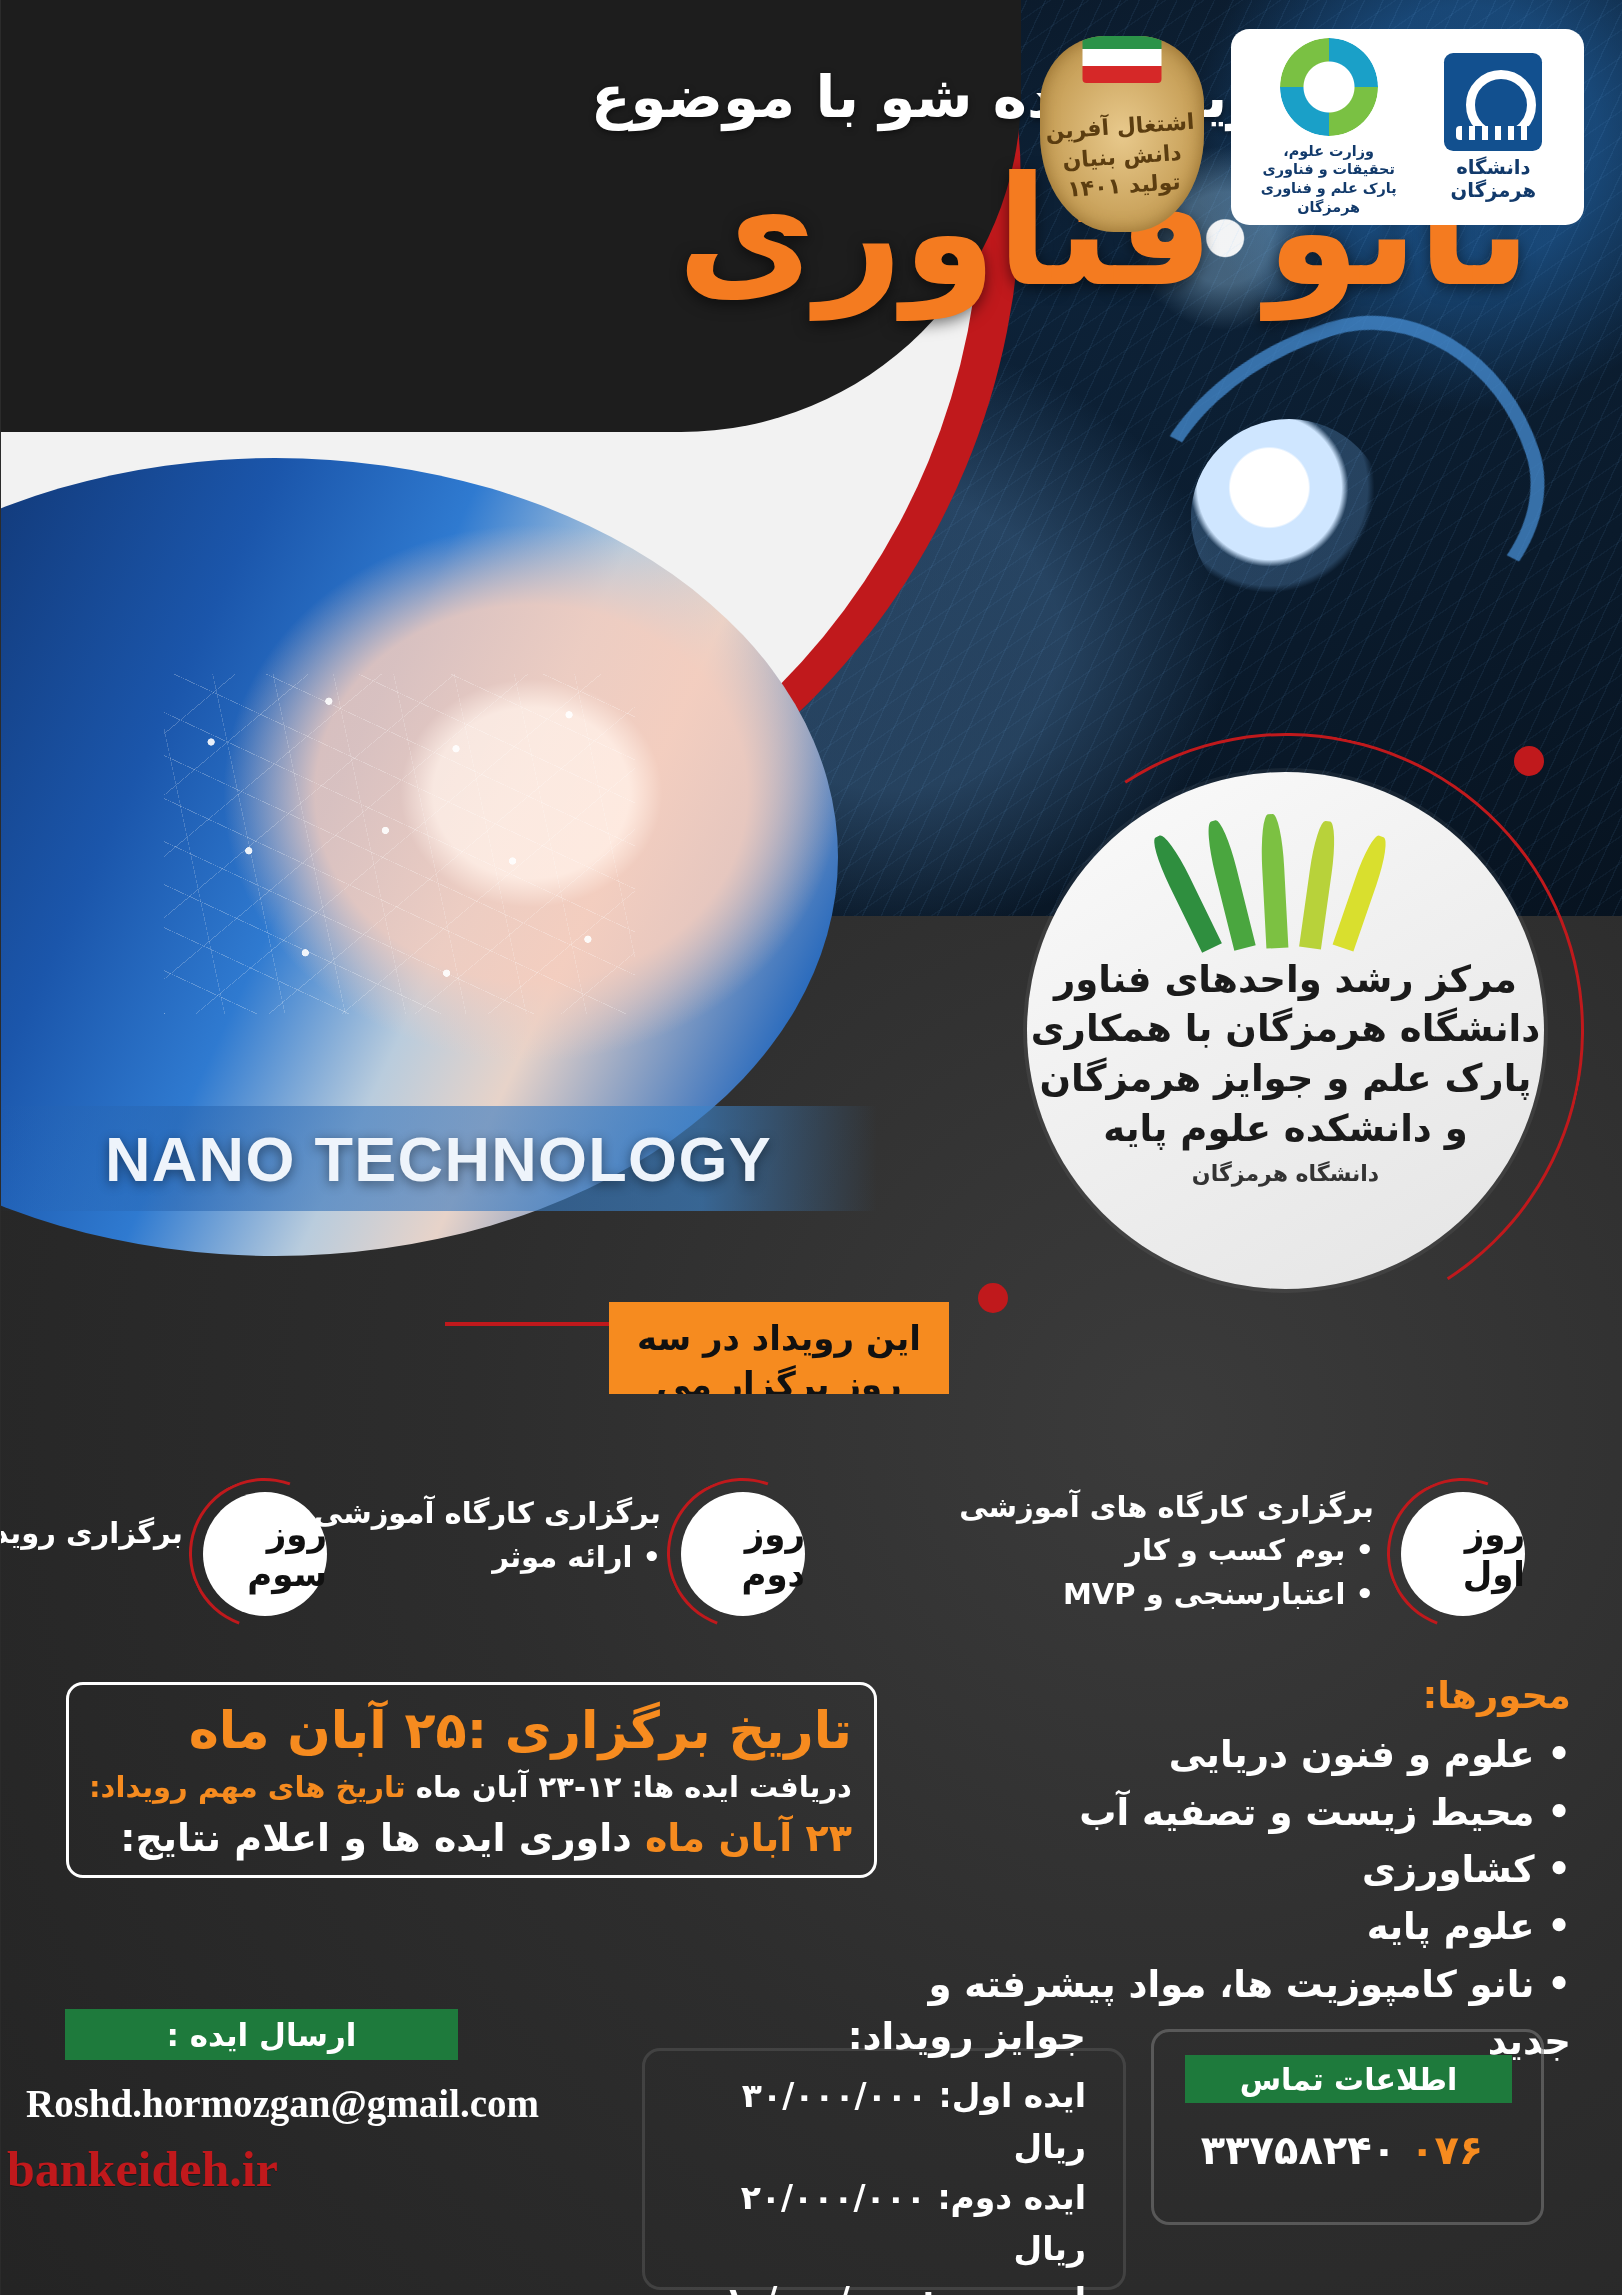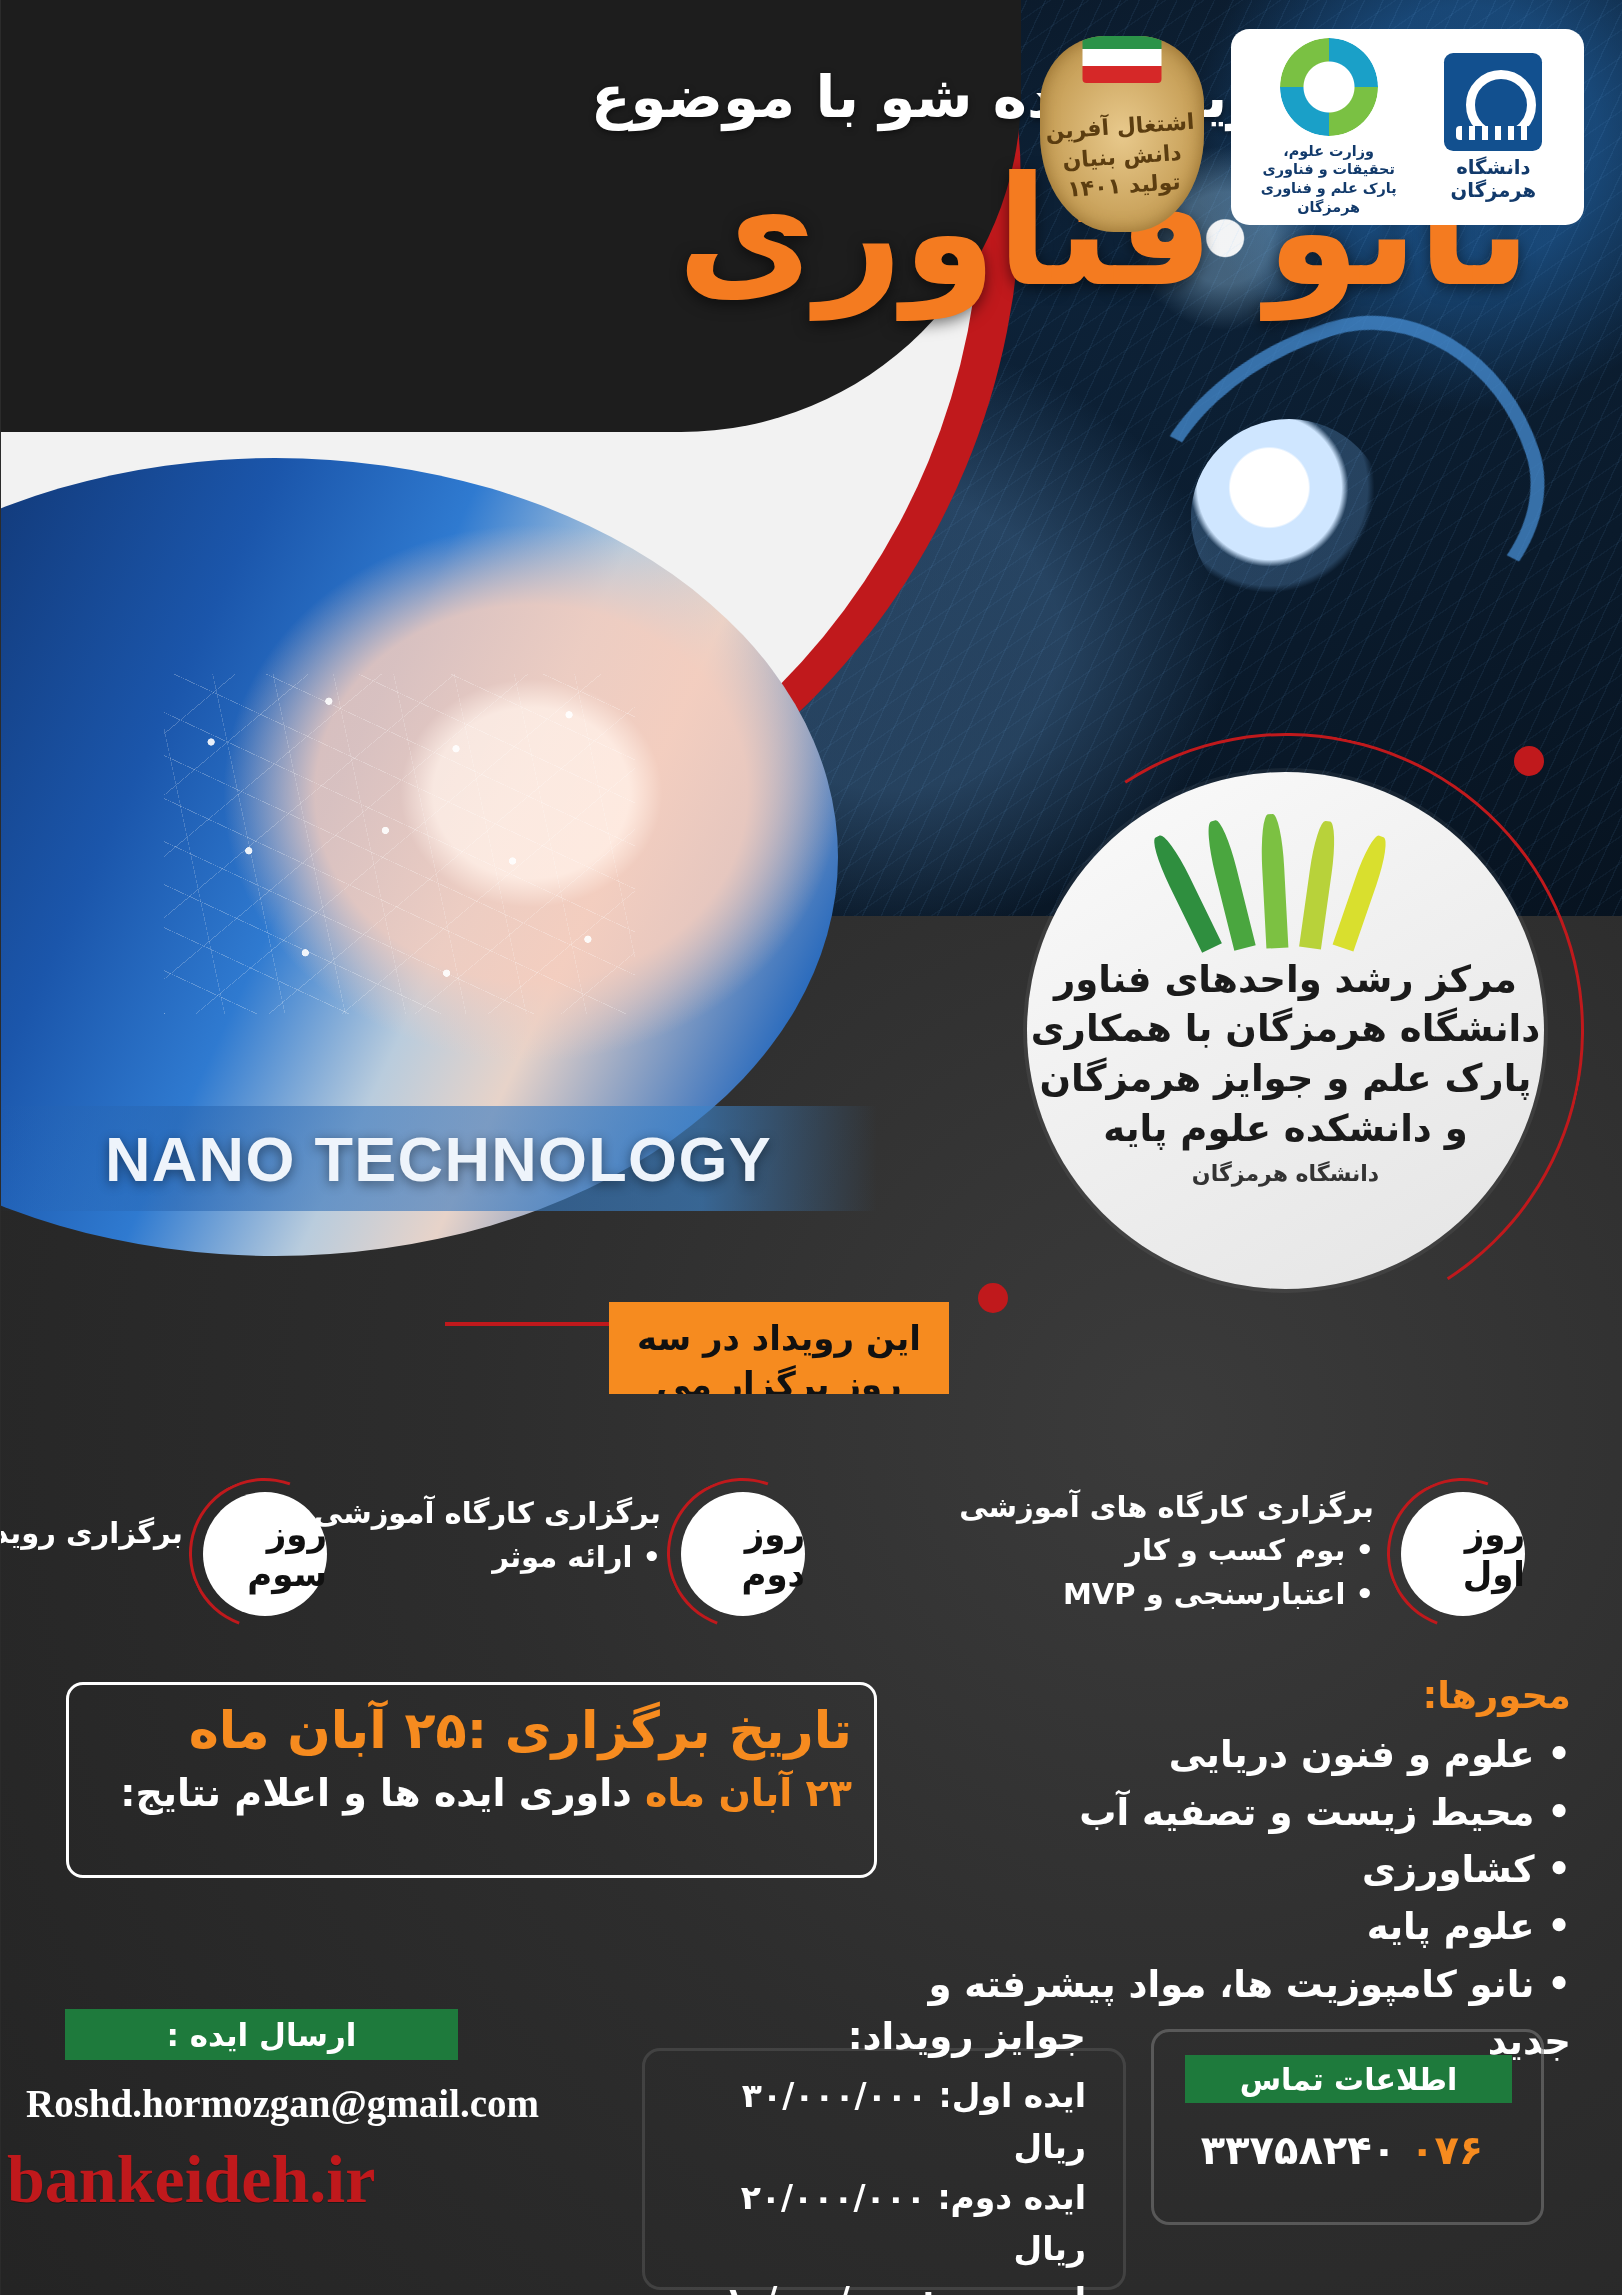--- a/index.html
+++ b/index.html
@@ -286,21 +286,21 @@
     background: #1e7a3c; color:#fff; font-size: 31px; font-weight: 800;
     display:flex; align-items:center; justify-content:center;
   }
   .send-mail {
     position:absolute; right: 1178px; top: 2081px; width: 419px;
     color:#fff; font-size: 39px; font-weight: 600; direction: ltr; text-align: left;
     font-family: "Liberation Serif", serif;
   }
   .brand {
     position:absolute; right: 1158px; top: 2140px; width: 458px;
-    color:#c0191c; font-size: 68px; font-weight: 800; direction: ltr; text-align: left;
+    color:#c0191c; font-size: 50px; font-weight: 800; direction: ltr; text-align: left;
     font-family: "Liberation Serif", serif;
     text-shadow: 0 1.3px 0 rgba(0,0,0,.3);
   }
 
   .prizes { position:absolute; right: 537px; top: 2015px; width: 406px; text-align: right; color:#fff; }
   .prizes h4 { font-size: 37px; font-weight: 800; margin-bottom: 11.8px; }
   .prizes .row { font-size: 33px; font-weight: 700; line-height: 1.55; }
   .prize-box {
     position:absolute; right: 497px; top: 2048px; width: 484px; height: 242px;
     border: 3.3px solid #555; border-radius: 18.3px; opacity:.55;
@@ -415,20 +415,24 @@
       <li>• علوم و فنون دریایی</li>
       <li>• محیط زیست و تصفیه آب</li>
       <li>• کشاورزی</li>
       <li>• علوم پایه</li>
       <li>• نانو کامپوزیت ها، مواد پیشرفته و جدید</li>
     </ul>
   </div>
 
   <div class="date-panel">
     <div class="big">تاریخ برگزاری :۲۵ آبان ماه</div>
+    <div class="mid">
+      <span>دریافت ایده ها: ۱۲-۲۳ آبان ماه</span>
+      <b>تاریخ های مهم رویداد:</b>
+    </div>
     <div class="low">
       <b>۲۳ آبان ماه</b>
       <span>داوری ایده ها و اعلام نتایج:</span>
     </div>
   </div>
 
   <div class="send-head">ارسال ایده :</div>
   <div class="send-mail">Roshd.hormozgan@gmail.com</div>
   <div class="brand">bankeideh.ir</div>
 

